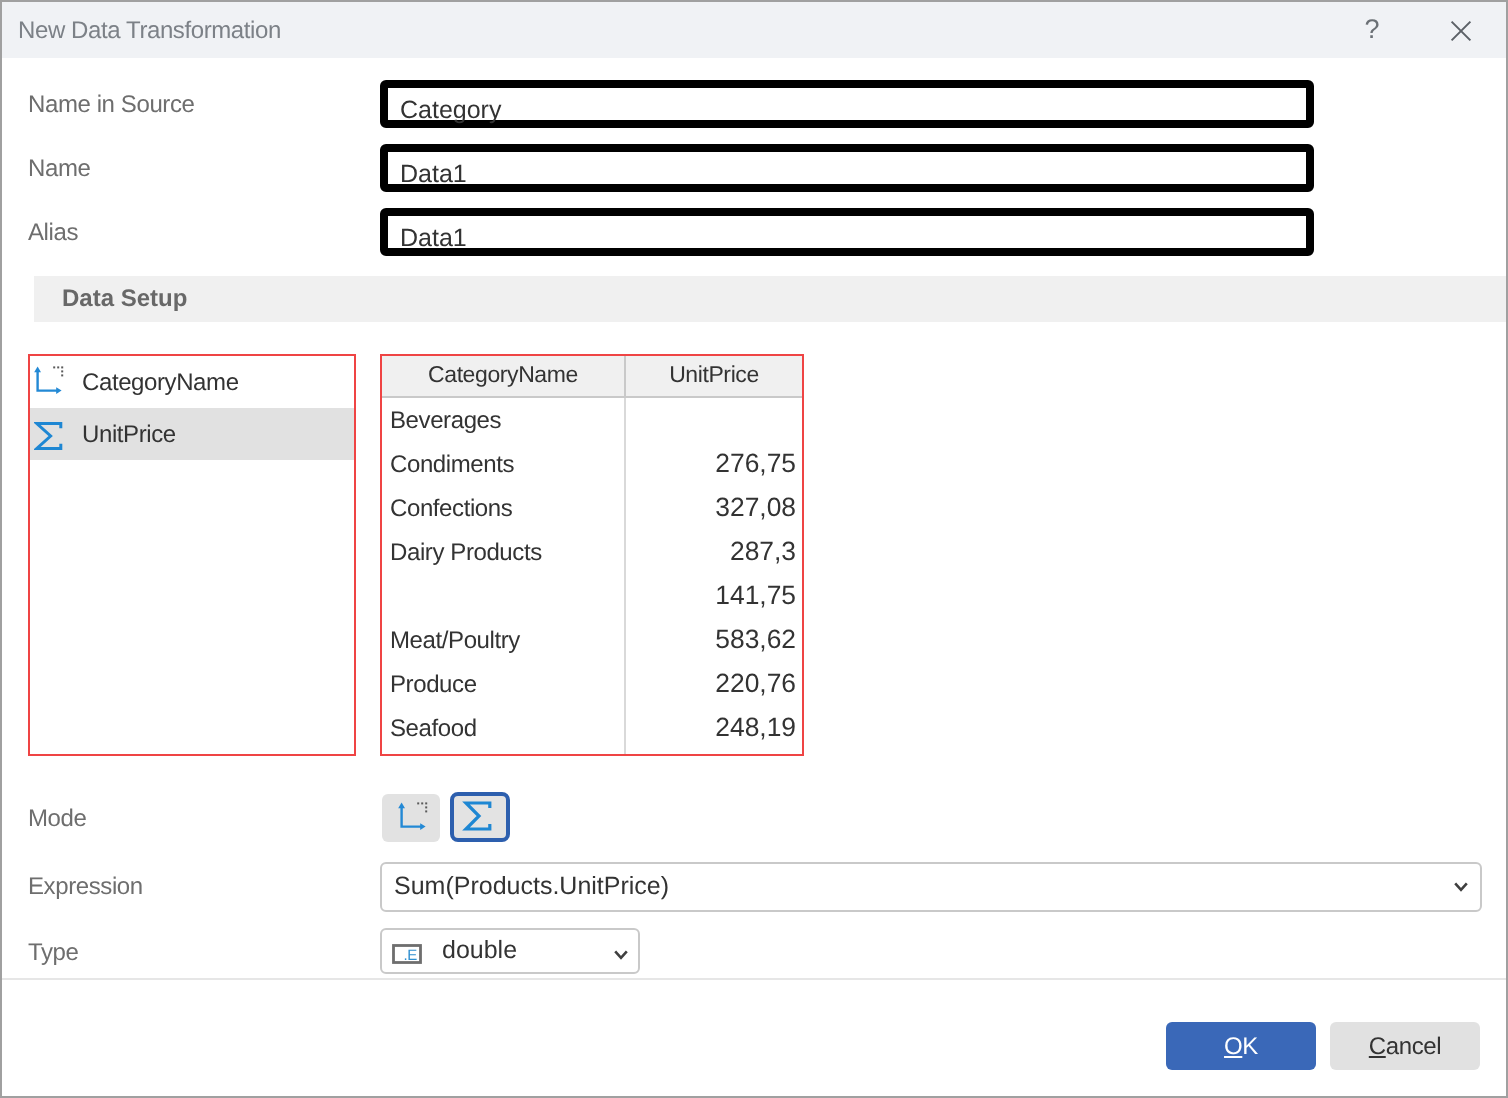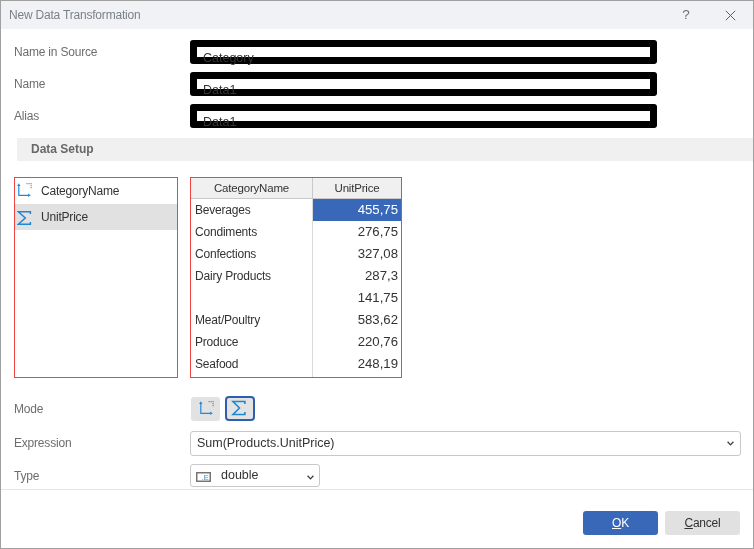--- a/index.html
+++ b/index.html
@@ -4,21 +4,21 @@
 <style>
 * { margin:0; padding:0; box-sizing:border-box; }
 html,body { width:754px; height:549px; overflow:hidden; }
 body { font-family:"Liberation Sans",sans-serif; font-size:12px; letter-spacing:-0.2px; color:#333; background:#fff; position:relative; }
 .abs { position:absolute; }
 .frame { left:0; top:0; width:754px; height:549px; border:1px solid #a0a0a0; pointer-events:none; z-index:50; }
 .titlebar { left:1px; top:1px; width:752px; height:28px; background:#f0f2f5; color:#6d737a; }
 .titlebar .t { position:absolute; left:8px; top:0; line-height:28px; font-size:12px; color:#7c8187; }
 .titlebar .q { position:absolute; left:678px; top:0; width:14px; text-align:center; line-height:28px; font-size:13.5px; color:#6b7075; letter-spacing:0; }
 .lbl { left:14px; color:#6e6e6e; }
-.inp { left:190px; width:467px; height:24px; border:7px solid #000000; border-radius:3px; padding-left:6px; line-height:22px; background:#fff; color:#333; font-size:12.5px; letter-spacing:0; }
+.inp { left:190px; width:467px; height:24px; border:4px solid #000000; border-radius:3px; padding-left:6px; line-height:22px; background:#fff; color:#333; font-size:12.5px; letter-spacing:0; }
 .band { left:1px; top:138px; width:752px; height:23px; background:#f0f0f0;margin-left:16px; }
 .band span { position:absolute; left:14px; line-height:23px; font-weight:bold; color:#686868; letter-spacing:0; }
 .panel { border:1px solid #ef4444; background:#fff; }
 .litem { position:absolute; left:0; width:162px; height:26px; line-height:26px; }
 .litem .txt { position:absolute; left:26px; top:0; }
 .litem svg { position:absolute; left:3px; top:5px; }
 .th { position:absolute; top:0; height:21px; line-height:20px; text-align:center; background:#f0f0f0; color:#333; font-size:11.5px; }
 .td { position:absolute; height:22px; line-height:22px; }
 .num { text-align:right; padding-right:3px; font-size:13.2px; letter-spacing:0; }
 .modebtn { border-radius:3px; background:#e2e2e2; }
@@ -68,21 +68,20 @@
       </svg>
       <span class="txt">UnitPrice</span>
     </div>
   </div>
 
   <div class="abs panel" style="left:190px;top:177px;width:212px;height:201px;">
     <div class="th" style="left:0;width:122px;border-right:1px solid #c9c9c9;border-bottom:1px solid #c9c9c9;">CategoryName</div>
     <div class="th" style="left:122px;width:88px;border-bottom:1px solid #c9c9c9;">UnitPrice</div>
     <div class="abs" style="left:121px;top:21px;width:1px;height:178px;background:#d9d9d9;"></div>
     <div class="td" style="left:4px;top:21px;">Beverages</div>
-    <div class="td num" style="left:122px;top:21px;width:88px;background:#3a68b8;color:#fff;">455,75</div>
     <div class="td" style="left:4px;top:43px;">Condiments</div>
     <div class="td num" style="left:122px;top:43px;width:88px;">276,75</div>
     <div class="td" style="left:4px;top:65px;">Confections</div>
     <div class="td num" style="left:122px;top:65px;width:88px;">327,08</div>
     <div class="td" style="left:4px;top:87px;">Dairy Products</div>
     <div class="td num" style="left:122px;top:87px;width:88px;">287,3</div>
     <div class="td num" style="left:122px;top:109px;width:88px;">141,75</div>
     <div class="td" style="left:4px;top:131px;text-align:right;">Meat/Poultry</div>
     <div class="td num" style="left:122px;top:131px;width:88px;">583,62</div>
     <div class="td" style="left:4px;top:153px;">Produce</div>

